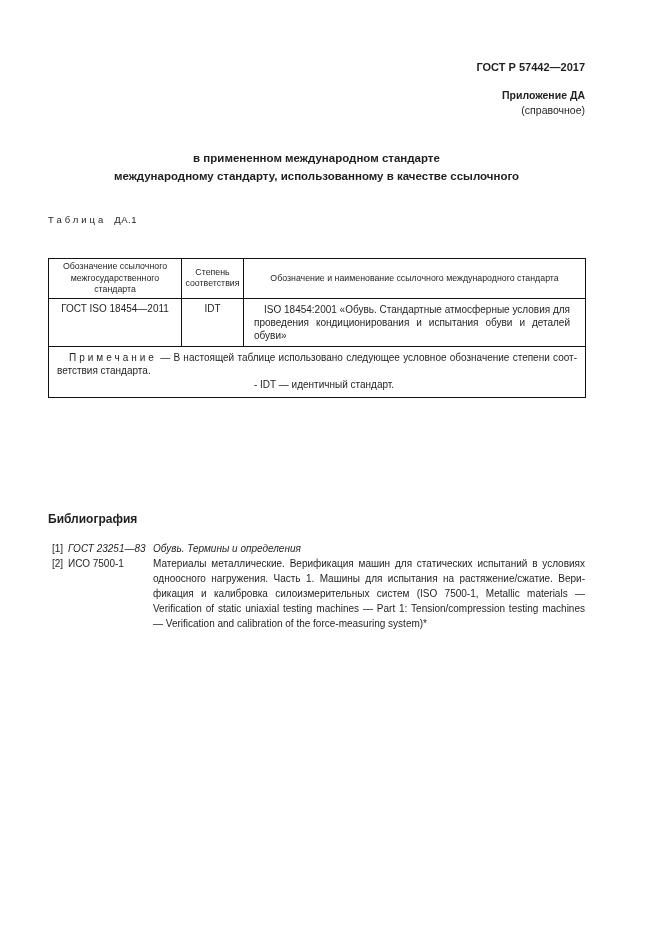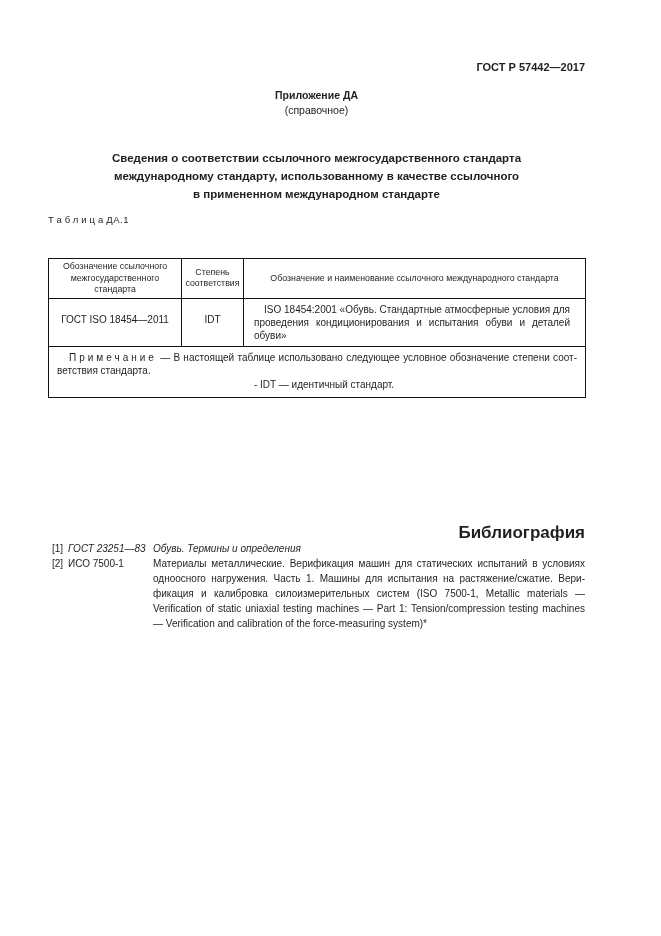--- a/index.html
+++ b/index.html
@@ -9,47 +9,47 @@
     width:661px; height:668px;
     background:#ffffff;
     font-family:"Liberation Sans", sans-serif;
     color:#1f1f1f;
     overflow:hidden;
   }
   .gost-ref {
     position:absolute; left:48px; top:61px; width:537px;
     text-align:right; font-weight:bold; font-size:11px;
   }
-  .annex { position:absolute; left:48px; top:88px; width:537px; text-align:center; font-size:10.5px; line-height:15px; }
+  .annex { position:absolute; left:48px; top:88px; width:537px; text-align:right; font-size:10.5px; line-height:15px; }
   .annex-label { font-weight:bold; }
   .doc-title { position:absolute; left:48px; top:149px; width:537px; text-align:center; font-weight:bold; font-size:11.5px; line-height:18px; }
   .table-caption { position:absolute; left:48px; top:214px; font-size:9.5px; }
   .spaced { letter-spacing:3px;text-align:center; }
-  .table-caption .num { margin-left:0; letter-spacing:0.5px; }
+  .table-caption .num { margin-left:8px; letter-spacing:0.5px; }
 
   table.corr {
     position:absolute; left:48px; top:230px; width:537px;
     border-collapse:collapse; table-layout:fixed;margin-top:28px;
   }
   table.corr col.c1 { width:133px; }
   table.corr col.c2 { width:62px; }
   table.corr col.c3 { width:342px; }
   table.corr th, table.corr td { border:1px solid #111; }
   table.corr th {
     font-weight:normal; font-size:8.8px; line-height:11.5px;
     text-align:center; vertical-align:middle; height:34px; padding:2px 1px;
   }
   table.corr td { vertical-align:top; font-size:10px; }
-  td.cell-ref, td.cell-degree { text-align:center; padding-top:15px; height:40px; }
+  td.cell-ref, td.cell-degree { text-align:center; padding-top:4px; height:40px; }
   td.cell-desc { text-align:justify; text-indent:10px; padding:4px 15px 4px 10px; line-height:13px; }
   td.note-cell { padding:4px 8px 6px 8px; font-size:9.5px; line-height:13px; }
   .note-p { text-align:justify; text-indent:12px; }
   .note-item { padding-left:14px; margin-top:1px;text-align:center; }
 
-  .biblio-heading { position:absolute; left:48px; top:523px; width:537px; text-align:right; font-weight:bold; font-size:17px; }
+  .biblio-heading { position:absolute; left:48px; top:512px; width:537px; text-align:left; font-weight:bold; font-size:12px; }
   .biblio { position:absolute; left:48px; top:541px; width:537px; font-size:10px; line-height:15px; }
   .biblio-entry { display:flex; align-items:flex-start; }
   .biblio-entry .num { width:20px; padding-left:4px; flex:0 0 20px; }
   .biblio-entry .ref { width:85px; flex:0 0 85px; }
   .biblio-entry .desc { flex:1 1 auto; }
   .italic { font-style:italic; }
   .just { text-align:justify; }
 
   .footnote-rule { position:absolute; left:48px; top:808px; width:64px; border-top:1px solid #000; }
   .footnote { position:absolute; left:32px; top:814px; width:537px; font-size:9.5px; line-height:15px; text-align:justify; text-indent:14px; }
@@ -61,23 +61,22 @@
 <div class="page">
 
   <div class="gost-ref">ГОСТ Р 57442—2017</div>
 
   <div class="annex">
     <div class="annex-label">Приложение ДА</div>
     <div>(справочное)</div>
   </div>
 
   <div class="doc-title">
-    <div>Сведения о соответствии ссылочного межгосударственного стандарта</div>
+    <div>в примененном международном стандарте</div>
     <div>международному стандарту, использованному в качестве ссылочного</div>
-    <div>в примененном международном стандарте</div>
   </div>
 
   <div class="table-caption">
     <span class="spaced">Таблица</span><span class="num">ДА.1</span>
   </div>
 
   <table class="corr">
     <colgroup>
         <col class="c1">
         <col class="c2">

